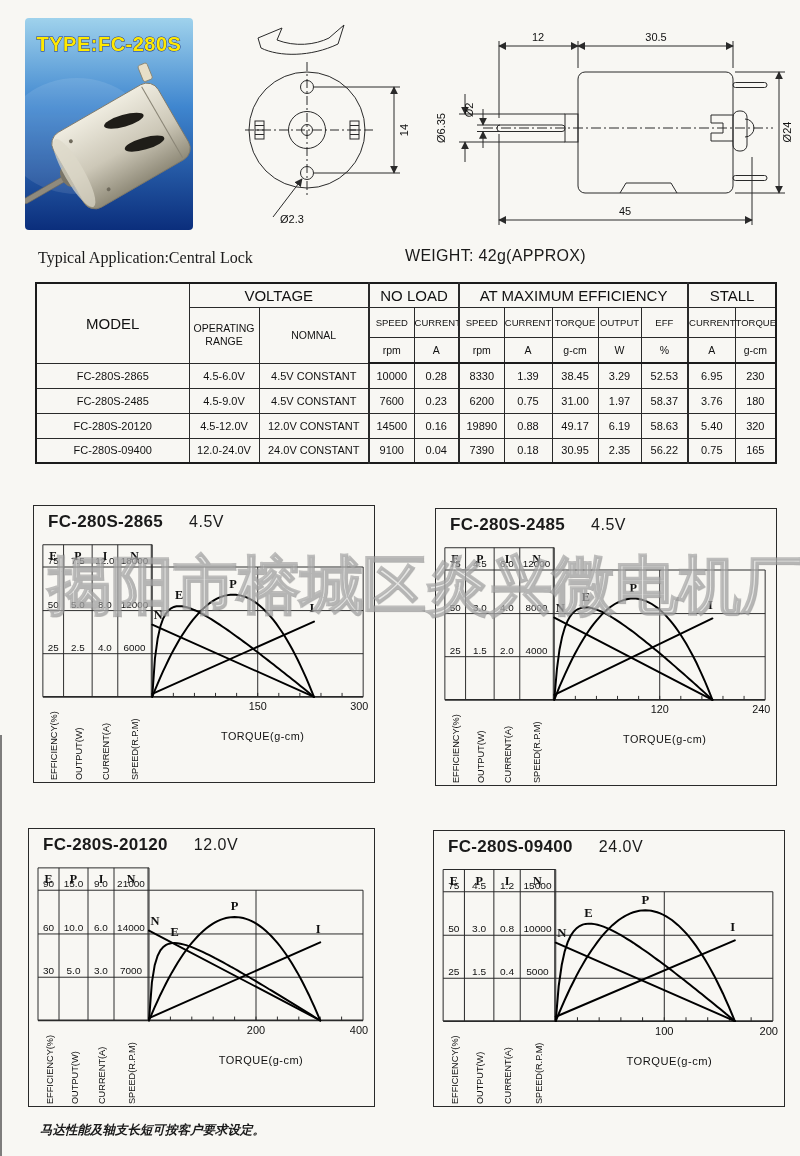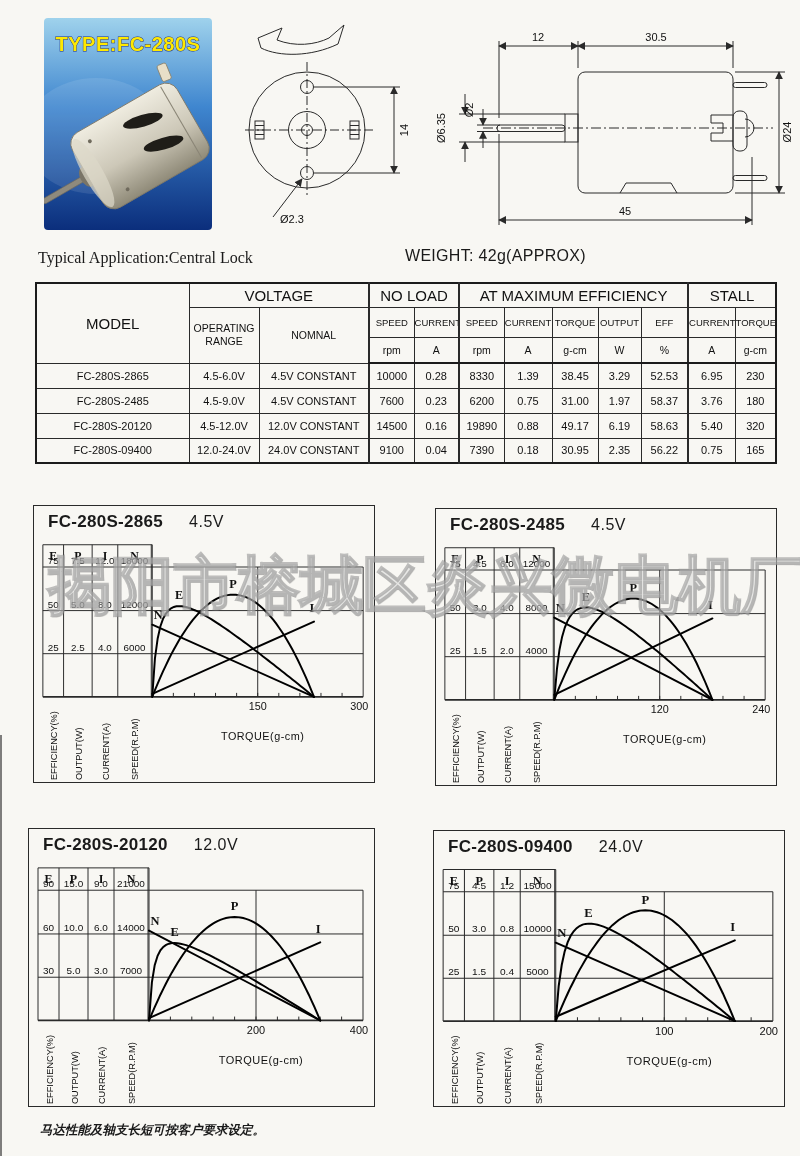--- a/index.html
+++ b/index.html
@@ -1,20 +1,20 @@
 <!DOCTYPE html>
 <html><head>
 <meta charset="utf-8">
 <style>
   html,body{margin:0;padding:0;background:#ffffff;}
   .page{position:relative;width:800px;height:1156px;background:#f8f7f3;
         font-family:"Liberation Sans",sans-serif;color:#1a1a1a;overflow:hidden;}
 
   
-  .photo-box{position:absolute;left:44px;top:18px;width:168px;height:182px;}
+  .photo-box{position:absolute;left:25px;top:18px;width:168px;height:182px;}
   .front-view{position:absolute;left:228px;top:18px;width:190px;height:218px;}
   .side-view{position:absolute;left:425px;top:22px;width:370px;height:215px;}
   .app-zh{position:absolute;left:38px;top:226px;font-size:17px;font-weight:bold;
           font-family:"Liberation Serif","DejaVu Sans",serif;letter-spacing:1px;}
   .app-en{position:absolute;left:38px;top:249px;font-size:16px;
           font-family:"Liberation Serif",serif;}
   .weight{position:absolute;left:405px;top:247px;font-size:16px;letter-spacing:0.3px;}
 
   .tech-line{stroke:#2a2a2a;stroke-width:1;fill:none;}
   .dim-text{font-size:11px;fill:#111;font-family:"Liberation Sans",sans-serif;}

